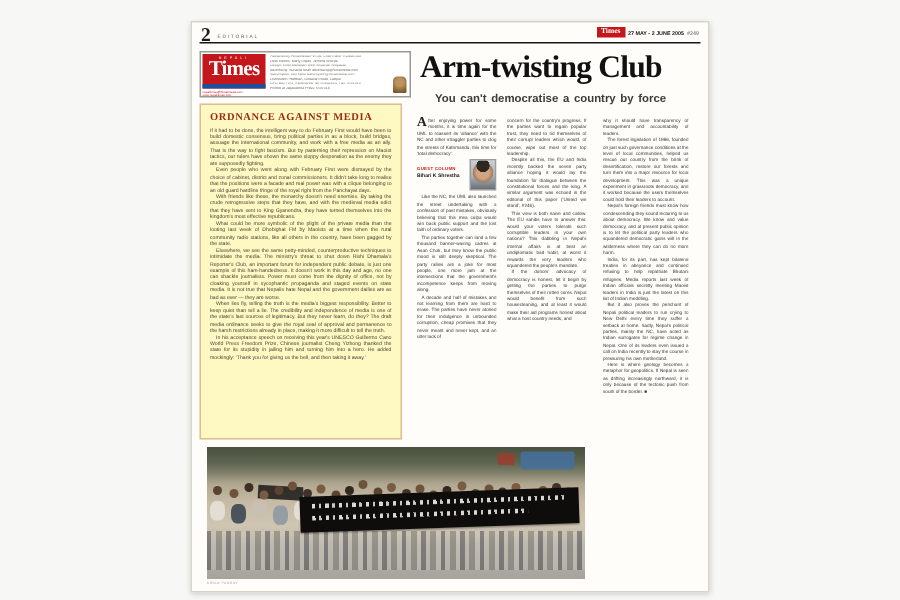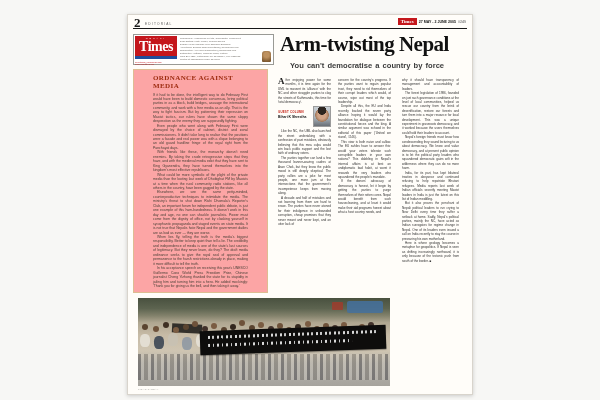--- a/index.html
+++ b/index.html
@@ -29,21 +29,21 @@
   .fp-line { white-space:nowrap; overflow:hidden; }
   .emblem { position:absolute; right:2px; bottom:2px; width:9px; height:11px;
             background:radial-gradient(circle at 50% 35%, #bd9160 30%, #8a6337 70%, #6d4c28 100%);
             border-radius:3px 3px 1px 1px; }
 
   
   .headline { position:absolute; left:152px; top:17px; width:190px; font:bold 21px "Liberation Serif", serif; color:#111; letter-spacing:-0.5px; white-space:nowrap; }
   .subhead { position:absolute; left:162px; top:46px; width:190px; font:bold 7.6px "Liberation Sans", sans-serif; color:#3c3c3c; word-spacing:1px; }
 
   
-  .ed-box { position:absolute; left:5px; top:54px; width:135px; height:224px; background:#fca5a5; border:0.6px solid #ddbd92; padding:4px 19px; overflow:hidden; }
+  .ed-box { position:absolute; left:5px; top:54px; width:135px; height:224px; background:#fef9c3; border:0.6px solid #ddbd92; padding:4px 6px; overflow:hidden; }
   .ed-title { font:bold 7px "Liberation Serif", serif; color:#9d2c10; letter-spacing:0.4px; margin-bottom:2.5px; }
   .ed-box p { font-size:3.45px; line-height:4.45px; text-align:justify; color:#4a4138; text-indent:4px; }
   .ed-box p:first-of-type { text-indent:0; }
 
   
   .col { position:absolute; top:63px; overflow:hidden; }
   .col p { font-size:3.1px; line-height:4.4px; text-align:justify; color:#333; text-indent:3px; }
   .col p.nofirst { text-indent:0; }
   .col1 { left:150px; width:53px; height:219px; }
   .col2 { left:210px; width:53px; height:219px; }
@@ -116,21 +116,21 @@
         <div class="fp-line">Design: Kiran Maharjan  Web: Bhushan Shilpakar</div>
         <div class="fp-line">Advertising: Sunaina Shah  advertising@himalmedia.com</div>
         <div class="fp-line">Subscription: Anil Karki  subscription@himalmedia.com</div>
         <div class="fp-line">Distribution: Hattiban, Godavari Road, Lalitpur</div>
         <div class="fp-line">GPO Box 7251, Kathmandu  Tel: 5543333-6, Fax: 5521013</div>
         <div class="fp-line">Printed at Jagadamba Press: 5547018</div>
         <div class="emblem"></div>
       </div>
     </div>
 
-    <h1 class="headline">Arm-twisting Nepal</h1>
+    <h1 class="headline">Arm-twisting Club</h1>
     <h2 class="subhead">You can't democratise a country by force</h2>
 
     <div class="ed-box">
       <div class="ed-title">ORDNANCE AGAINST MEDIA</div>
       <p>If it had to be done, the intelligent way to do February First would have been to build domestic consensus, bring political parties in as a block, build bridges, assuage the international community, and work with a free media as an ally. That is the way to fight fascism. But by patterning their repression on Maoist tactics, our rulers have shown the same sloppy desperation as the enemy they are supposedly fighting.</p>
       <p>Even people who went along with February First were dismayed by the choice of cabinet, district and zonal commissioners. It didn't take long to realise that the positions were a facade and real power was with a clique belonging to an old guard hardline fringe of the royal right from the Panchayat days.</p>
       <p>With friends like these, the monarchy doesn't need enemies. By taking the crude retrogressive steps that they have, and with the medieval media edict that they have sent to King Gyanendra, they have turned themselves into the kingdom's most effective republicans.</p>
       <p>What could be more symbolic of the plight of the private media than the looting last week of Dhobighat FM by Maoists at a time when the rural community radio stations, like all others in the country, have been gagged by the state.</p>
       <p>Elsewhere, we see the same petty-minded, counterproductive techniques to intimidate the media. The ministry's threat to shut down Rishi Dhamala's Reporter's Club, an important forum for independent public debate, is just one example of this ham-handedness. It doesn't work in this day and age, no one can shackle journalists. Power must come from the dignity of office, not by cloaking yourself in sycophantic propaganda and staged events on state media. It is not true that Nepalis hate Nepal and the government dailies are as bad as ever — they are worse.</p>
       <p>When lies fly, telling the truth is the media's biggest responsibility. Better to keep quiet than tell a lie. The credibility and independence of media is one of the state's last sources of legitimacy. But they never learn, do they? The draft media ordinance seeks to give the royal seal of approval and permanence to the harsh restrictions already in place, making it more difficult to tell the truth.</p>

